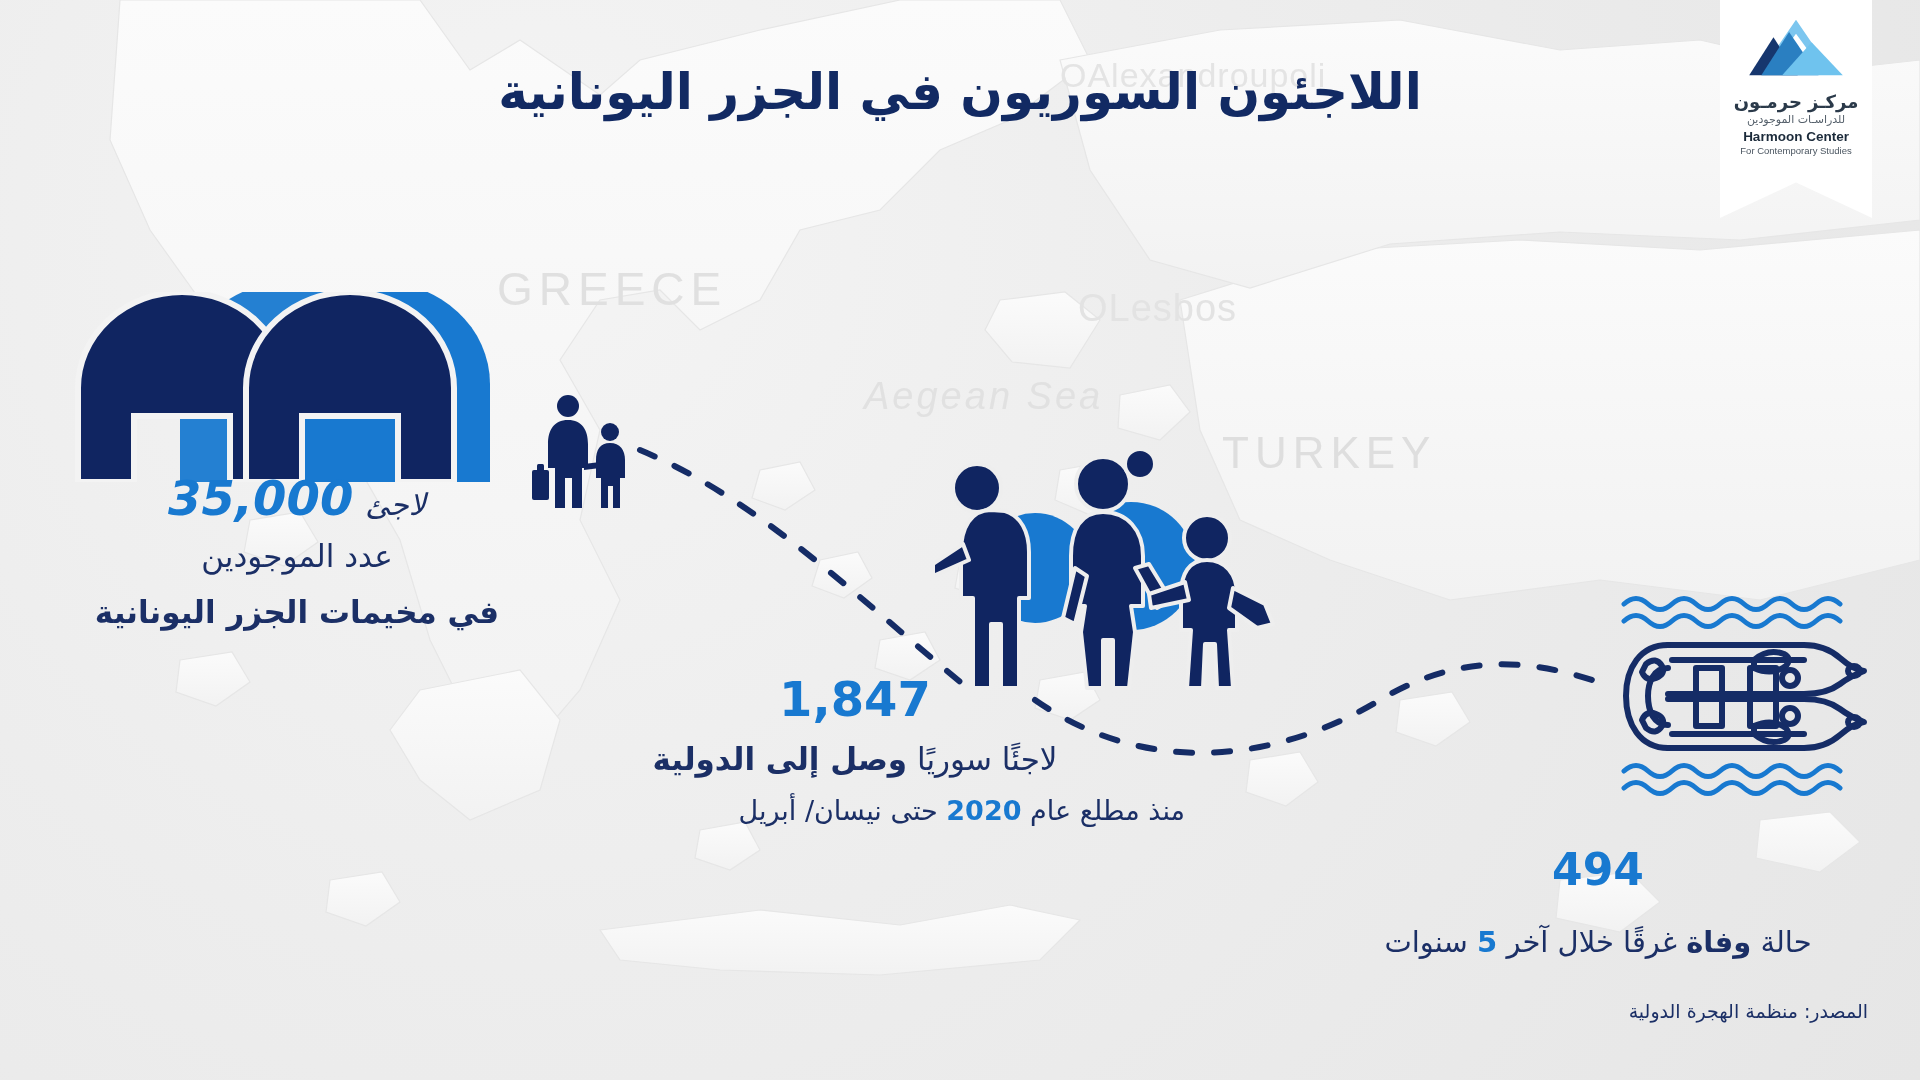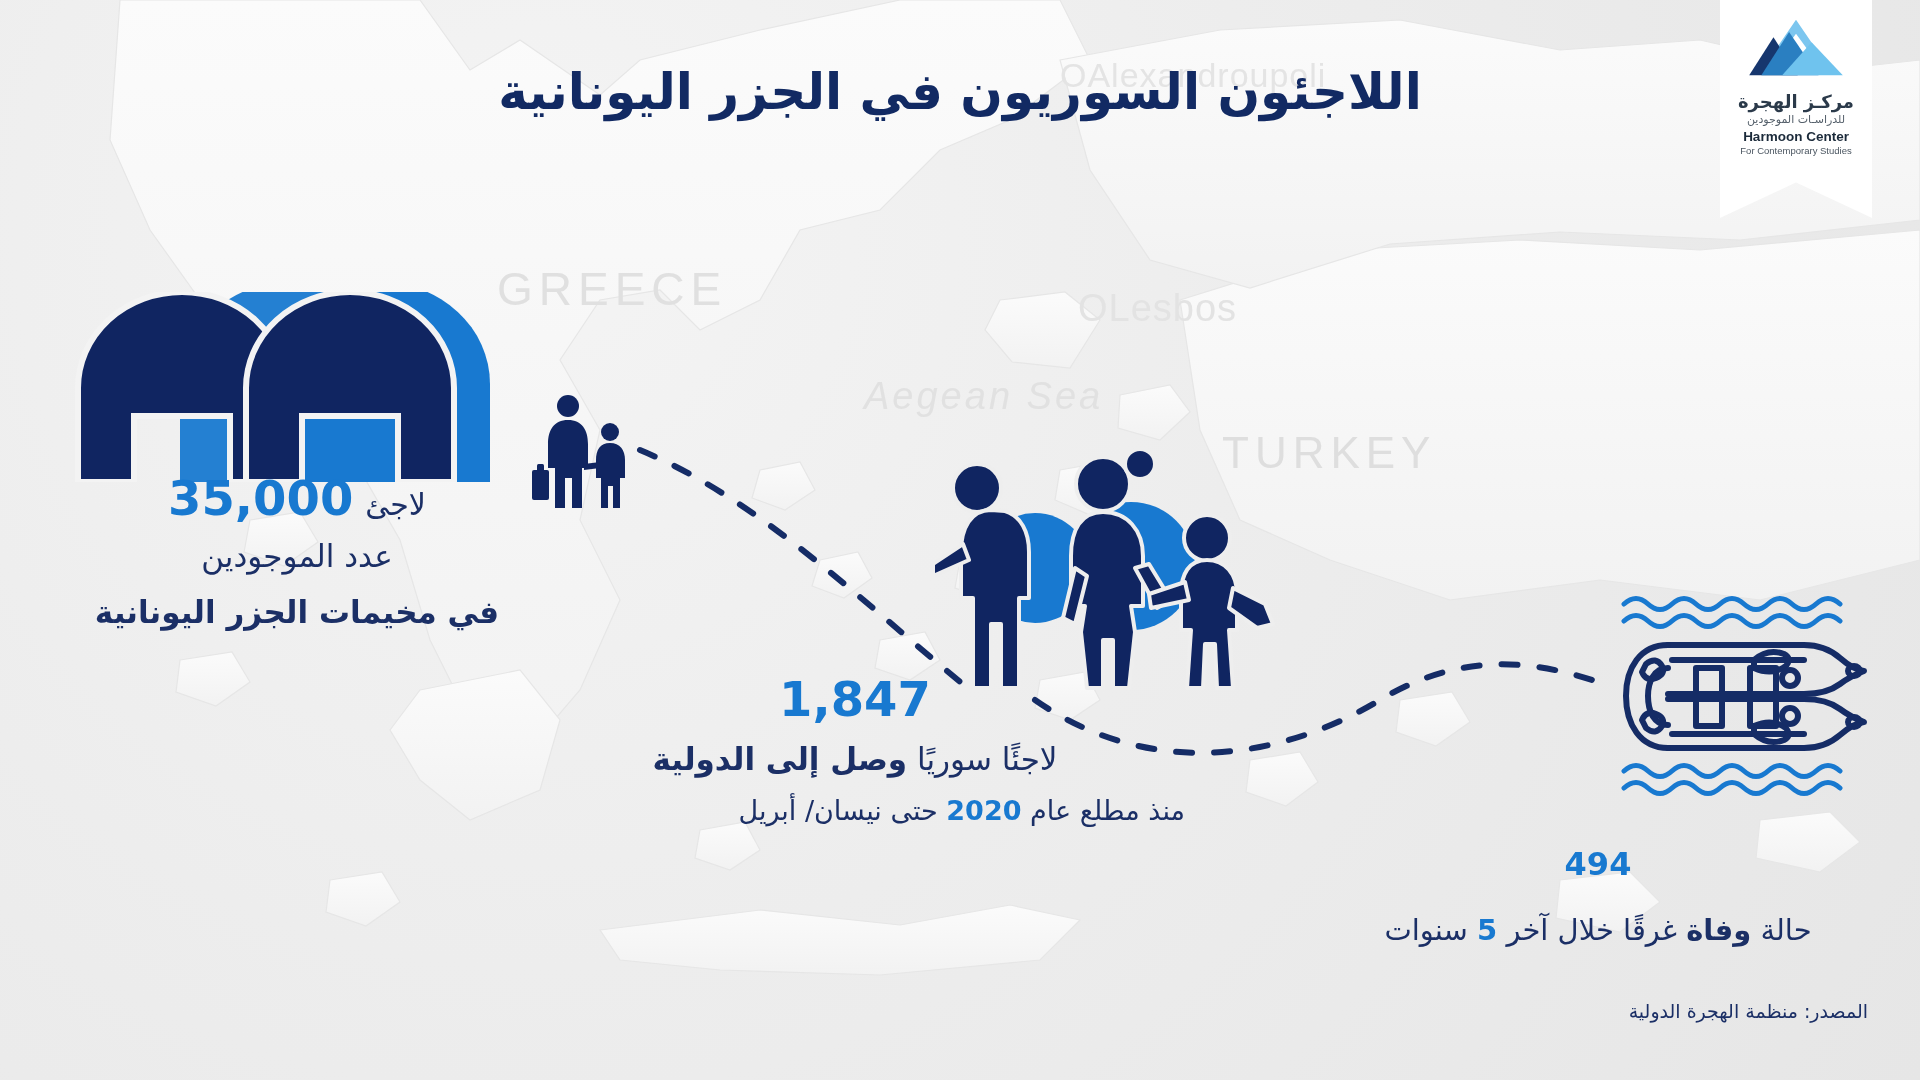--- a/index.html
+++ b/index.html
@@ -133,20 +133,21 @@
     width: 470px;
     text-align: center;
   }
   #camps-headline {
     display: flex;
     flex-direction: row-reverse;
     justify-content: center;
     align-items: baseline;
     gap: 12px;
     direction: rtl;
+    font-style: italic;
   }
   #camps-value { font-size: 48px; }
   #camps-unit { color: #1b2f66; font-size: 30px; font-weight: 500; }
   #camps-l2 { font-size: 31px; margin-top: 14px; font-weight: 500; }
   #camps-l3 { font-size: 31px; margin-top: 14px; font-weight: bold; }
 
   
   #stat-arrivals {
     position: absolute;
     left: 525px;
@@ -159,21 +160,21 @@
   #arrivals-l3 { font-size: 27px; margin-top: 12px; text-align: right; }
 
   
   #stat-deaths {
     position: absolute;
     left: 1298px;
     top: 848px;
     width: 600px;
     text-align: center;
   }
-  #deaths-value { font-size: 32px; }
+  #deaths-value { font-size: 44px; }
   #deaths-l2 { font-size: 29px; margin-top: 31px; }
 
   
   #source-note {
     position: absolute;
     right: 52px;
     top: 1000px;
     color: #1b2f66;
     font-size: 19px;
     font-weight: 500;
@@ -252,21 +253,21 @@
 
   <h1 id="title">اللاجئون السوريون في الجزر اليونانية</h1>
 
   <div id="logo-ribbon">
     <svg id="logo-mark" viewBox="0 0 120 76">
       <path d="M60 2 L86 40 L76 40 L60 18 L44 40 L34 40 Z" fill="#7cc6ef"></path>
       <path d="M34 22 L62 66 L6 66 Z" fill="#16366e"></path>
       <path d="M52 16 L86 66 L20 66 Z" fill="#2a7fc1"></path>
       <path d="M78 28 L114 66 L44 66 Z" fill="#6fc3ee"></path>
     </svg>
-    <div class="logo-ar-main">مركـز الهجرة</div>
+    <div class="logo-ar-main">مركـز حرمـون</div>
     <div class="logo-ar-sub">للدراسـات الموجودين</div>
     <div class="logo-en-main">Harmoon Center</div>
     <div class="logo-en-sub">For Contemporary Studies</div>
   </div>
 
   <svg id="icon-tents" viewBox="0 0 510 190" aria-hidden="true">
 
     <path d="M200 190 L200 92 A110 102 0 0 1 420 92 L420 190 Z" fill="#1879d0"></path>
     <path d="M110 190 L110 92 A110 102 0 0 1 330 92 L330 190 Z" fill="#1879d0" opacity="0.95"></path>
 

